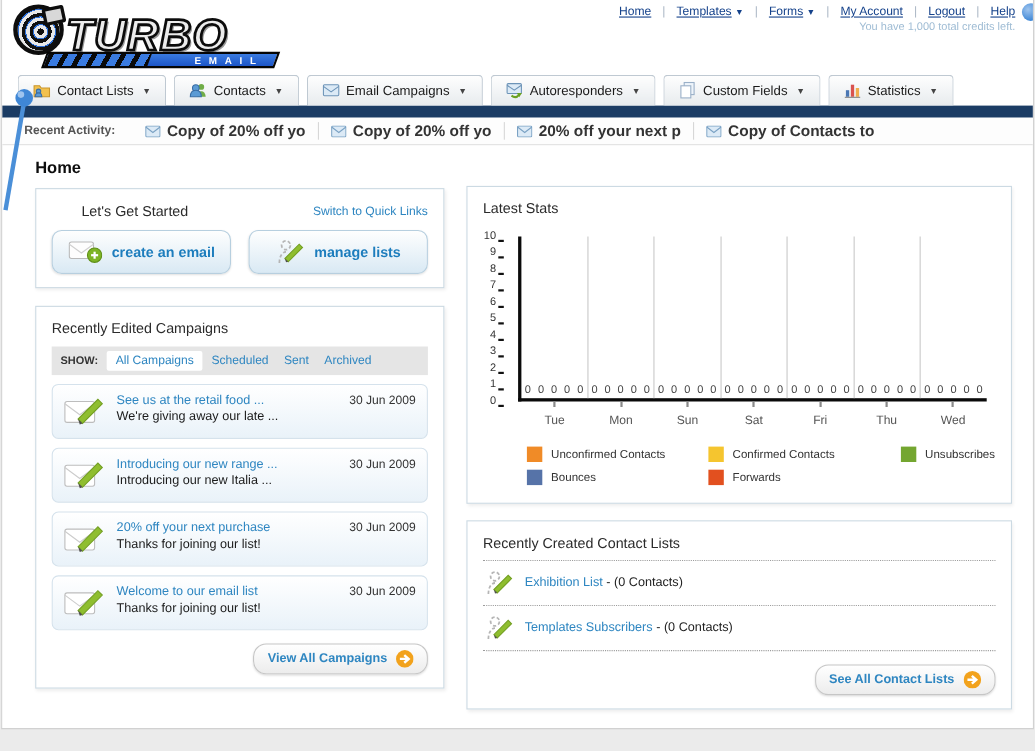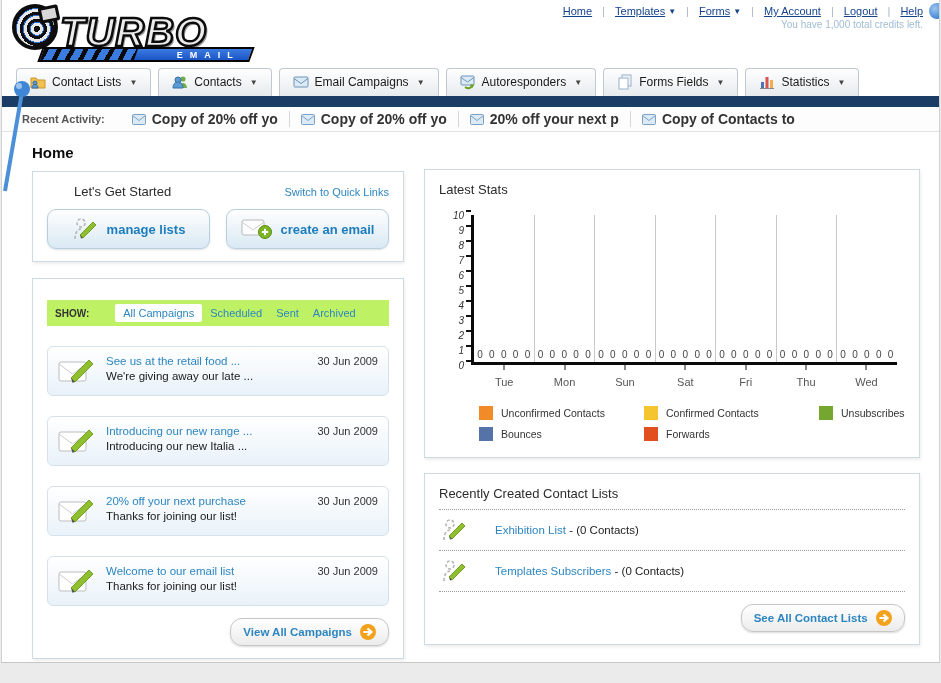--- a/index.html
+++ b/index.html
@@ -71,44 +71,44 @@
   .gs-head { display:flex; justify-content:space-between; align-items:center;margin-left:27px; }
   .link { color:#2e86c1; text-decoration:none; cursor:pointer; }
   .gs-switch { font-size:11px; }
   .gs-buttons { display:flex; gap:16px; margin-top:10px; }
   .big-btn { flex:1; height:40px; display:flex; align-items:center; justify-content:center; gap:9px;
     background:linear-gradient(#fefefe,#d9e9f4); border:1px solid #b7cfdf; border-radius:9px;
     box-shadow:0 1px 2px rgba(0,0,0,0.12); font-size:13px; font-weight:bold; color:#1d7dbd; cursor:pointer; }
 
   
   .campaigns { margin-top:16px; min-height:326px; }
-  .show-bar { display:flex; align-items:center; background:#bef264; margin-top:9px; padding:4px 8px;gap:18px; }
+  .show-bar { display:flex; align-items:center; background:#e5e5e5; margin-top:9px; padding:4px 8px; }
   .show-label { font-size:10px; font-weight:bold; color:#333; margin-right:8px; }
   .filter { font-size:11px; color:#2e86c1; margin-right:14px; cursor:pointer; text-decoration:none; }
   .filter.active { background:#fff; padding:3px 8px; border-radius:2px; margin-right:8px; }
-  .camp-item { display:flex; align-items:flex-start; gap:10px; margin-top:20px; padding:8px 10px;
+  .camp-item { display:flex; align-items:flex-start; gap:10px; margin-top:8px; padding:8px 10px;
     background:linear-gradient(#ffffff,#e9f2f9); border:1px solid #d5e2ec; border-radius:6px; cursor:pointer; }
   .camp-texts { flex:1; min-width:0; }
   .camp-title { font-size:11.5px; display:block; }
   .camp-sub { font-size:11.5px; color:#1a1a1a; margin-top:3px; }
   .camp-date { font-size:11px; color:#333; white-space:nowrap; }
   .panel-actions { text-align:right; margin-top:12px; }
   .pill-btn { display:inline-flex; align-items:center; gap:8px; padding:5px 12px;
     background:linear-gradient(#ffffff,#ececec); border:1px solid #c6c6c6; border-radius:12px;
     box-shadow:0 1px 2px rgba(0,0,0,0.15); font-size:11.5px; font-weight:bold; color:#2e86c1; cursor:pointer; }
 
   
   .select-box { position:relative; margin-top:8px; height:21px; border:1px solid #8696a8; background:#fff;
     display:flex; align-items:center; padding:0 20px 0 6px; font-size:11px; color:#222; cursor:pointer; }
   .select-arrow { position:absolute; right:6px; top:8px; width:0; height:0;
     border-left:4px solid transparent; border-right:4px solid transparent; border-top:5px solid #333; }
   .chart { margin-top:18px; }
   .chart-plot-row { display:flex; margin-left:6px; }
   .chart-yaxis { position:relative; width:26px; height:150px; flex:none; }
-  .ytick { position:absolute; right:0; display:flex; align-items:flex-start; gap:2px; height:10px;font-style:italic; }
+  .ytick { position:absolute; right:13px; display:flex; align-items:flex-end; gap:2px; height:10px; }
   .ytick span { font-size:10px; color:#333; }
   .ytick i { display:block; width:5px; height:2px; background:#111; }
   .chart-plot { flex:1; height:150px; border-left:3px solid #0a0a0a; border-bottom:3px solid #0a0a0a;
     display:flex; margin-right:8px; }
   .chart-group { flex:1; position:relative; }
   .chart-group + .chart-group { border-left:1px solid #c9c9c9; }
   .zeros { position:absolute; left:0; right:0; bottom:2px; display:flex; justify-content:space-around; }
   .zeros span { font-size:10px; color:#444; }
   .chart-xrow { display:flex; margin-left:6px; }
   .xspacer { width:29px; flex:none; }
@@ -117,21 +117,21 @@
   .xcell i { display:block; width:2px; height:5px; background:#8a8a8a; margin:0 auto 2px; }
   .xcell span { font-size:11px; color:#555; }
   .chart-legend { margin:16px 0 4px 40px; display:grid; grid-template-columns:165px 175px auto; row-gap:7px; }
   .legend-item { display:flex; align-items:center; gap:8px; }
   .legend-swatch { width:14px; height:14px; flex:none; }
   .legend-label { font-size:10.5px; color:#333; }
 
   
   .contact-lists { margin-top:15px; min-height:152px; }
   .cl-items { margin-top:8px; }
-  .cl-item { display:flex; align-items:center; gap:28px; padding:7px 2px;
+  .cl-item { display:flex; align-items:center; gap:10px; padding:7px 2px;
     border-top:1px dotted #9c9c9c; cursor:pointer; }
   .cl-item:last-child { border-bottom:1px dotted #9c9c9c; }
   .cl-text { font-size:11.5px; color:#222; }
   .footer-band { height:18px; }
 </style>
 </head>
 <body>
 
 <div class="page">
 
@@ -238,21 +238,21 @@
         <span class="tab-caret">▼</span>
       </div>
 
       <div class="main-tab">
         <span class="tab-icon">
           <svg width="16" height="16" viewBox="0 0 16 16">
             <rect x="5" y="1" width="9" height="11" fill="#eef4fa" stroke="#9ab0c8"></rect>
             <rect x="2" y="4" width="9" height="11" fill="#fff" stroke="#9ab0c8"></rect>
           </svg>
         </span>
-        <span>Forms Fields</span>
+        <span>Custom Fields</span>
         <span class="tab-caret">▼</span>
       </div>
 
       <div class="main-tab">
         <span class="tab-icon">
           <svg width="16" height="16" viewBox="0 0 16 16">
             <rect x="2" y="8" width="3" height="6" fill="#4a77b4"></rect>
             <rect x="6.5" y="3" width="3" height="11" fill="#d9534f"></rect>
             <rect x="11" y="6" width="3" height="8" fill="#f0ad4e"></rect>
             <rect x="1" y="14" width="14" height="1" fill="#888"></rect>
@@ -306,43 +306,44 @@
 
     <div class="col-left">
       <div class="page-title">Home</div>
 
       <div class="panel">
         <div class="gs-head">
           <span class="panel-title">Let's Get Started</span>
           <a class="link gs-switch">Switch to Quick Links</a>
         </div>
         <div class="gs-buttons">
-          <div class="big-btn">
-            <svg width="26" height="26" viewBox="0 0 26 26">
-              <circle cx="9" cy="7" r="4" fill="none" stroke="#b5b5b5" stroke-width="1.6" stroke-dasharray="3 2"></circle>
-              <path d="M3 23c0-6.5 3-10 6-10" fill="none" stroke="#b5b5b5" stroke-width="1.6" stroke-dasharray="3 2"></path>
-              <path d="M8 19 L11 22 L24 9 L21 6 Z" fill="#8fbe2f" stroke="#74a024"></path>
-              <path d="M8 19 L9 22.5 L11 22 Z" fill="#4e4e4e"></path>
-            </svg>
-            <span>manage lists</span>
-          </div>
           <div class="big-btn">
             <svg width="31" height="22" viewBox="0 0 31 22">
               <rect x="1" y="2" width="22" height="15" rx="2" fill="#fdfdfd" stroke="#b9b9b9"></rect>
               <path d="M1 4 L12 12 L23 4" fill="none" stroke="#cfcfcf"></path>
               <circle cx="24" cy="14" r="6.5" fill="#7db424" stroke="#5e8f17"></circle>
               <rect x="20.8" y="13" width="6.4" height="2" fill="#fff"></rect>
               <rect x="23" y="10.8" width="2" height="6.4" fill="#fff"></rect>
             </svg>
             <span>create an email</span>
           </div>
+          <div class="big-btn">
+            <svg width="26" height="26" viewBox="0 0 26 26">
+              <circle cx="9" cy="7" r="4" fill="none" stroke="#b5b5b5" stroke-width="1.6" stroke-dasharray="3 2"></circle>
+              <path d="M3 23c0-6.5 3-10 6-10" fill="none" stroke="#b5b5b5" stroke-width="1.6" stroke-dasharray="3 2"></path>
+              <path d="M8 19 L11 22 L24 9 L21 6 Z" fill="#8fbe2f" stroke="#74a024"></path>
+              <path d="M8 19 L9 22.5 L11 22 Z" fill="#4e4e4e"></path>
+            </svg>
+            <span>manage lists</span>
+          </div>
         </div>
       </div>
 
       <div class="panel campaigns">
+        <div class="panel-title">Recently Edited Campaigns</div>
         <div class="show-bar">
           <span class="show-label">SHOW:</span>
           <span style="display:flex;align-items:center">
 
           <a class="filter active">All Campaigns</a>
               <a class="filter">Scheduled</a>
               <a class="filter">Sent</a>
               <a class="filter">Archived</a>
             </span>
         </div>

